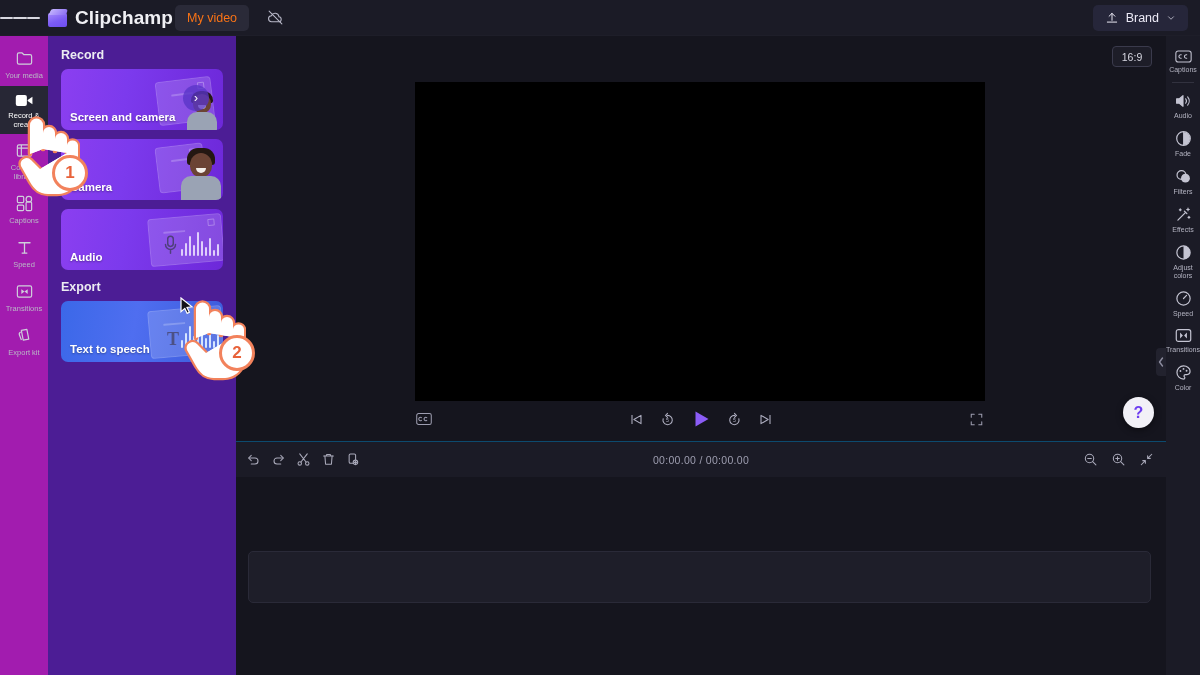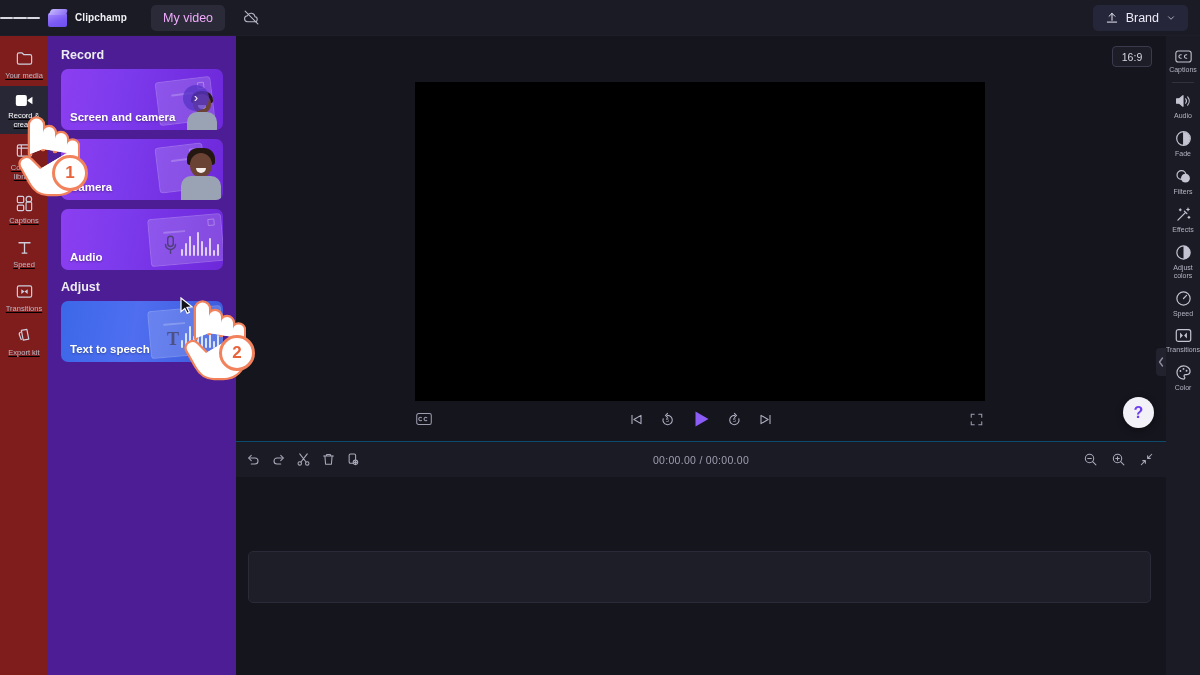--- a/index.html
+++ b/index.html
@@ -24,38 +24,38 @@
   .logo-mark { width: 19px; height: 18px; position: relative; }
   .logo-mark .lf {
     position:absolute; left:0; top:4px; width:19px; height:14px; border-radius:2px;
     background: linear-gradient(160deg,#a78bfa 0%,#7c5cf5 55%,#6d4df0 100%);
   }
   .logo-mark .lt {
     position:absolute; left:2px; top:0px; width:17px; height:6px; border-radius:2px 3px 0 0;
     background: linear-gradient(120deg,#c4b5fd,#8b6df5);
     transform: skewX(-22deg);
   }
-  .brand-name { color:#f0f0f4; font-size:10px; font-weight:600; letter-spacing:.1px; }
+  .brand-name { color:#f0f0f4; font-size:19px; font-weight:600; letter-spacing:.1px; }
   .project-chip {
-    margin-left: 24px; background:#2a2a38; color:#f0abfc;
+    margin-left: 2px; background:#2a2a38; color:#f97316;
     font-size:12.5px; padding:6px 12px; border-radius:5px; white-space:nowrap;
   }
   .cloud-ico { margin-left:14px; width:24px; height:24px; display:flex; align-items:center; justify-content:center; }
   .header-spacer { flex:1; }
   .export-btn {
     display:flex; align-items:center; gap:7px;
     background:#26263a; color:#eceaf6; font-size:12.5px; font-weight:500;
     padding:6px 12px; border-radius:5px; margin-right:12px;
   }
 
   
   .rail {
     position:absolute; left:0; top:36px; width:48px; height:639px;
-    background:#7f1d1d;
-    display:flex; flex-direction:column; align-items:center; padding-top:6px;text-decoration:underline;
+    background:#a21caf;
+    display:flex; flex-direction:column; align-items:center; padding-top:6px;
   }
   .rail-item {
     width:48px; min-height:44px; padding:7px 1px 5px;
     display:flex; flex-direction:column; align-items:center; gap:4px;
     color:#b9b9c6; font-size:7.5px; line-height:1.15; text-align:center;
   }
   .rail-item.active { background:#272735; color:#fff; }
   .rail-item .ri-lbl { max-width:46px; }
 
   
@@ -337,21 +337,21 @@
         <i style="height:24px"></i>
           <i style="height:15px"></i>
           <i style="height:9px"></i>
           <i style="height:18px"></i>
         <i style="height:6px"></i>
           <i style="height:12px"></i>
       </div>
       <div class="card-label">Audio</div>
     </div>
 
-    <div class="panel-h second">Adjust</div>
+    <div class="panel-h second">Export</div>
 
     <div class="card blue">
       <div class="card-art">
         <div class="art-win" style="right:0;top:7px;width:74px;height:48px;transform:rotate(-5deg);"></div>
       </div>
       <div class="art-tts-t">T</div>
       <div class="art-wave blue">
         <i style="height:8px"></i>
           <i style="height:15px"></i>
           <i style="height:22px"></i>

